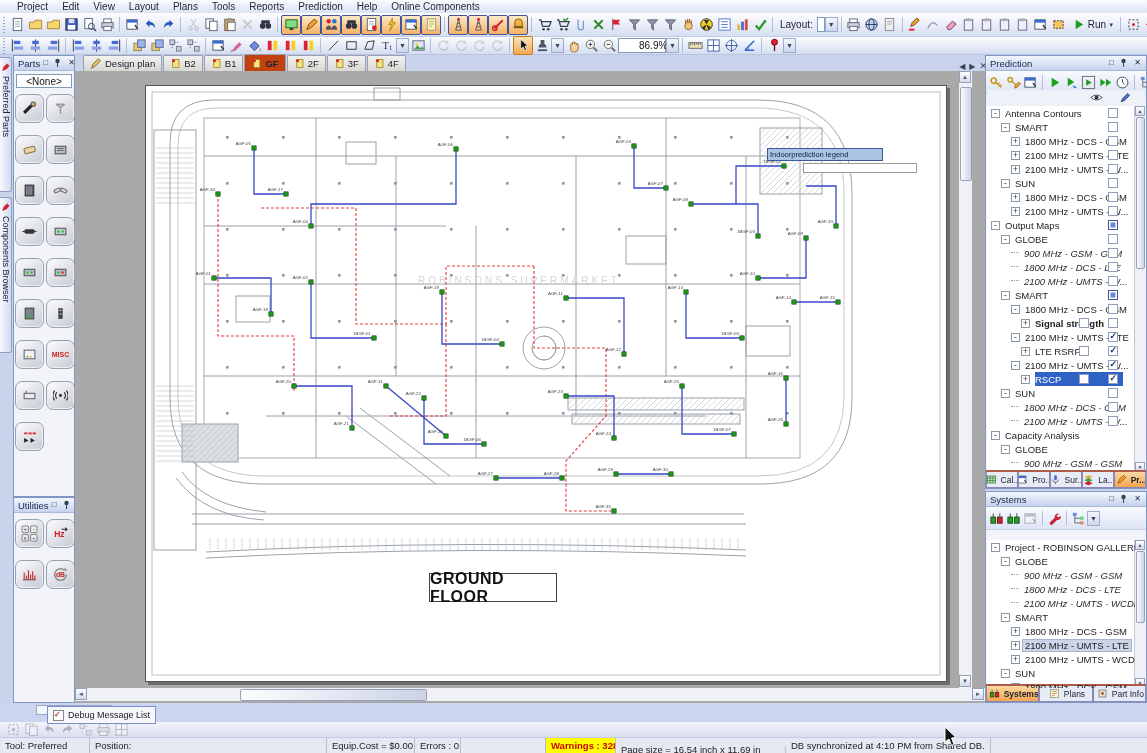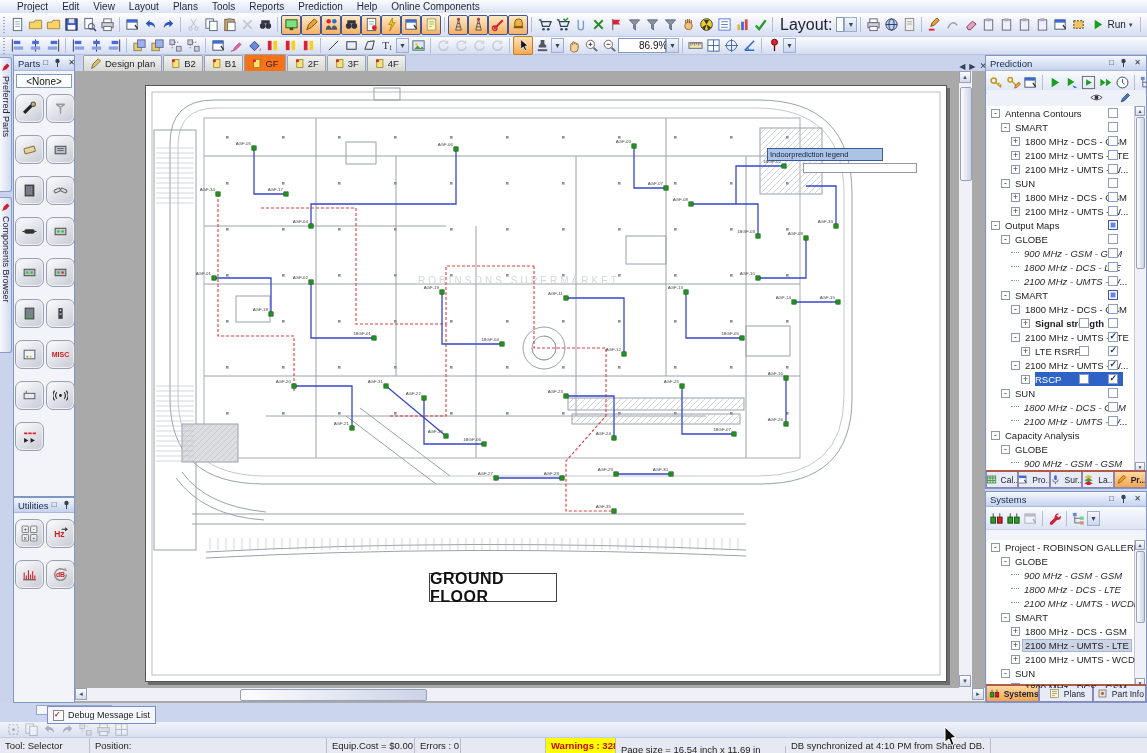--- a/index.html
+++ b/index.html
@@ -14,32 +14,32 @@
        display:flex;align-items:center;padding:0 2px;box-sizing:border-box;border-bottom:1px solid #c2cbe6;}
   #tb2{left:0;top:37px;width:1147px;height:18px;background:linear-gradient(#fbfcfe,#d4ddf1);
        display:flex;align-items:center;padding:0 2px;box-sizing:border-box;border-bottom:1px solid #b9c2de;}
   .tbico{width:18px;height:17px;display:flex;align-items:center;justify-content:center;flex:none;border-radius:2px;}
   .tbico.o{background:linear-gradient(#fceac8,#f5b164);border:1px solid #44549a;width:18px;height:18px;}
   .tbico.a{background:linear-gradient(#fde3b8,#f6a94f);border:1px solid #c57a1e;}
   .tbico.dis{opacity:.38;filter:grayscale(.9);}
   .vsep{width:1px;height:15px;background:#b4bedb;margin:0 3px;flex:none;}
   .grip{width:2px;height:16px;flex:none;margin:0 3px 0 1px;
         background:repeating-linear-gradient(180deg,#9aa6c8 0 1px,transparent 1px 3px);}
-  .tblabel{font-size:16px;color:#223;padding:0 4px;white-space:nowrap;}
+  .tblabel{font-size:10px;color:#223;padding:0 4px;white-space:nowrap;}
   .combo{height:15px;background:#fff;border:1px solid #7f9db9;display:flex;align-items:center;
          font-size:10px;padding:0 3px;box-sizing:border-box;color:#111;}
   .ddbtn{width:13px;height:15px;background:linear-gradient(#f4f6fb,#ccd6ee);border:1px solid #9eaccd;
          font-size:7px;display:flex;align-items:center;justify-content:center;color:#345;box-sizing:border-box;flex:none;}
   .runbtn{display:flex;align-items:center;gap:2px;font-size:10px;color:#223;padding:0 3px;}
   
   #tabbar{left:75px;top:55px;width:910px;height:16px;display:flex;align-items:flex-end;padding-left:8px;}
   .ptab{height:15px;display:flex;align-items:center;gap:3px;padding:0 6px;font-size:9.5px;color:#223;
         background:linear-gradient(#f2f3f0,#d7d8d2);border:1px solid #98a0b4;border-bottom:none;
         border-radius:2px 2px 0 0;margin-right:1px;white-space:nowrap;}
-  .ptab.active{background:#f97316;height:16px;}
+  .ptab.active{background:#c2410c;height:16px;font-weight:bold;}
   .tabnav{margin-left:auto;display:flex;gap:4px;align-items:center;padding-right:6px;font-size:8px;color:#345;}
   
   .panel{position:absolute;background:#f2f4f9;border:1px solid #8296c4;box-sizing:border-box;}
   .phead{height:14px;background:linear-gradient(#f2f6fd,#c6d2ee);display:flex;align-items:center;
          font-size:9.5px;color:#16284e;padding:0 3px 0 4px;border-bottom:1px solid #aab8da;}
   .pbtns{margin-left:auto;display:flex;gap:2px;align-items:center;}
   .wbtn{width:11px;height:11px;font-size:8px;line-height:10px;text-align:center;color:#234;}
   .ptool{height:20px;display:flex;align-items:center;padding:1px 2px;border-bottom:1px solid #c8d0e6;
          background:linear-gradient(#f8fafd,#dde4f4);}
   .ptool .tbico{width:17px;height:16px;}
@@ -2113,21 +2113,21 @@
           <path d="M2 8h12M8 2v12" stroke="#46a"></path>
         </svg>
       </span>
     </div>
   <div id="debugbtn" class="abs">
     <span class="dcb">✓</span>
     <span>Debug Message List</span>
   </div>
 
   <div id="statusbar" class="abs">
-    <span class="seg" style="width:90px;">Tool: Selector</span>
+    <span class="seg" style="width:90px;">Tool: Preferred</span>
     <span class="seg" style="width:237px;">Position:</span>
     <span class="seg" style="width:88px;">Equip.Cost = $0.00</span>
     <span class="seg" style="width:46px;">Errors : 0</span>
     <span class="seg" style="width:85px;"></span>
     <span class="seg warn" style="width:70px;">Warnings : 328</span>
     <span class="seg" style="width:170px;margin-top:8px;">Page size = 16.54 inch x 11.69 in</span>
     <span class="seg" style="width:205px;">DB synchronized at 4:10 PM from Shared DB.</span>
     <span class="seg" style="flex:1;border-right:none;"></span>
   </div>
 

